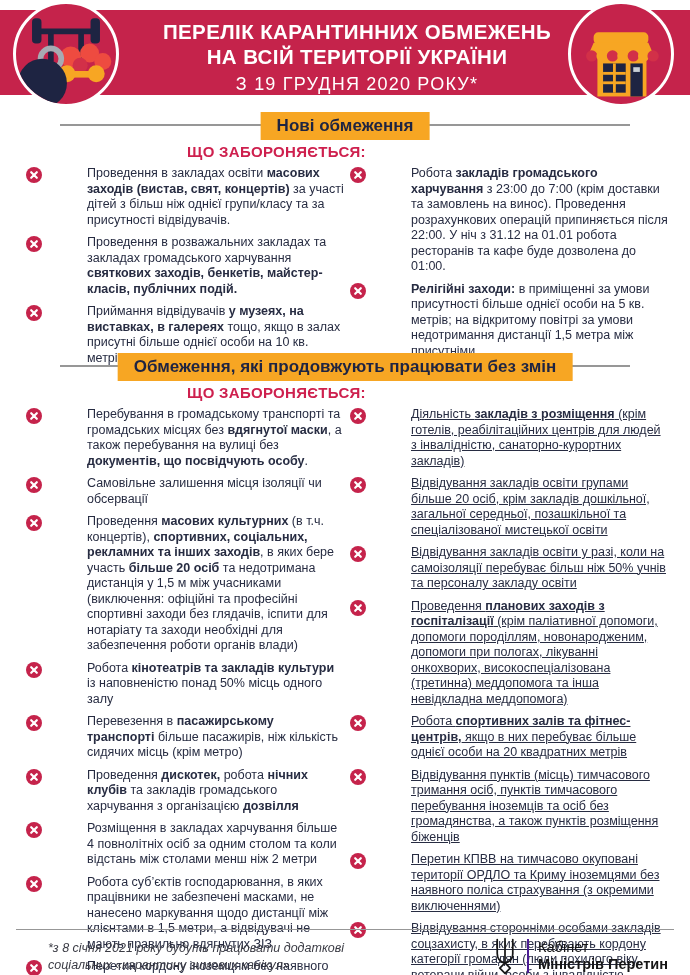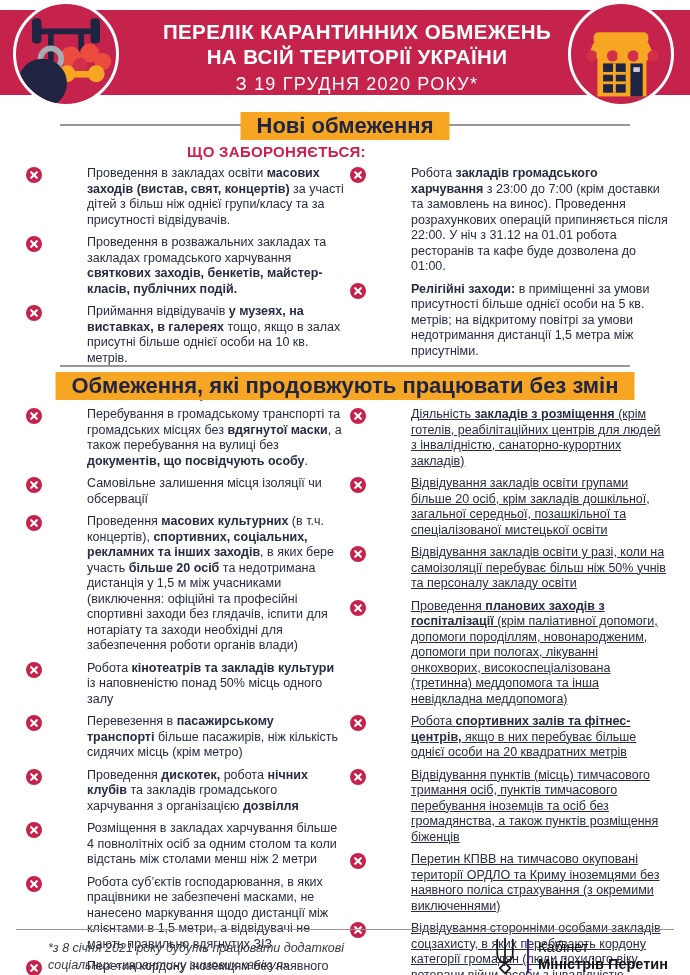--- a/index.html
+++ b/index.html
@@ -18,23 +18,23 @@
   .hero-left{left:13px;}
   .hero-right{left:568px;}
   .hero-circle svg{display:block;width:100%;height:100%;}
   .titles{position:absolute;top:19px;left:140px;width:434px;text-align:center;color:#fff;z-index:3;}
   .title-line{font-weight:bold;font-size:20.5px;line-height:25px;letter-spacing:.4px;}
   .subtitle{font-size:18px;font-weight:normal;letter-spacing:1.2px;margin-top:5px;}
   
   .rule{position:absolute;left:60px;right:60px;border-top:2px solid var(--line-gray);z-index:0;}
   .rule-1{top:124px;} .rule-2{top:365px;}
   .banner{position:absolute;left:50%;transform:translateX(-50%);background:var(--orange);
-    color:var(--navy);font-weight:bold;font-size:22px;line-height:17px;padding:5px 16px 6px;
+    color:var(--navy);font-weight:bold;font-size:17px;line-height:17px;padding:5px 16px 6px;
     white-space:nowrap;z-index:1;}
-  .banner-1{top:112px;} .banner-2{top:372px;}
+  .banner-1{top:112px;} .banner-2{top:353px;}
   .prohibit-heading{position:absolute;left:0;width:553px;text-align:center;
     color:var(--heading-red);font-weight:bold;font-size:15px;letter-spacing:.3px;}
   .heading-1{top:143px;} .heading-2{top:384px;}
   
   .col{position:absolute;width:318px;}
   .col-s1-left{left:26px;top:166px;}  .col-s1-right{left:350px;top:166px;}
   .col-s2-left{left:26px;top:407px;}  .col-s2-right{left:350px;top:407px;text-decoration:underline;}
   .item{display:flex;align-items:flex-start;margin-bottom:7px;gap:36px;}
   .xicon{flex:0 0 16px;width:16px;height:16px;margin-right:9px;margin-top:1px;}
   .xicon svg{display:block;width:16px;height:16px;}

